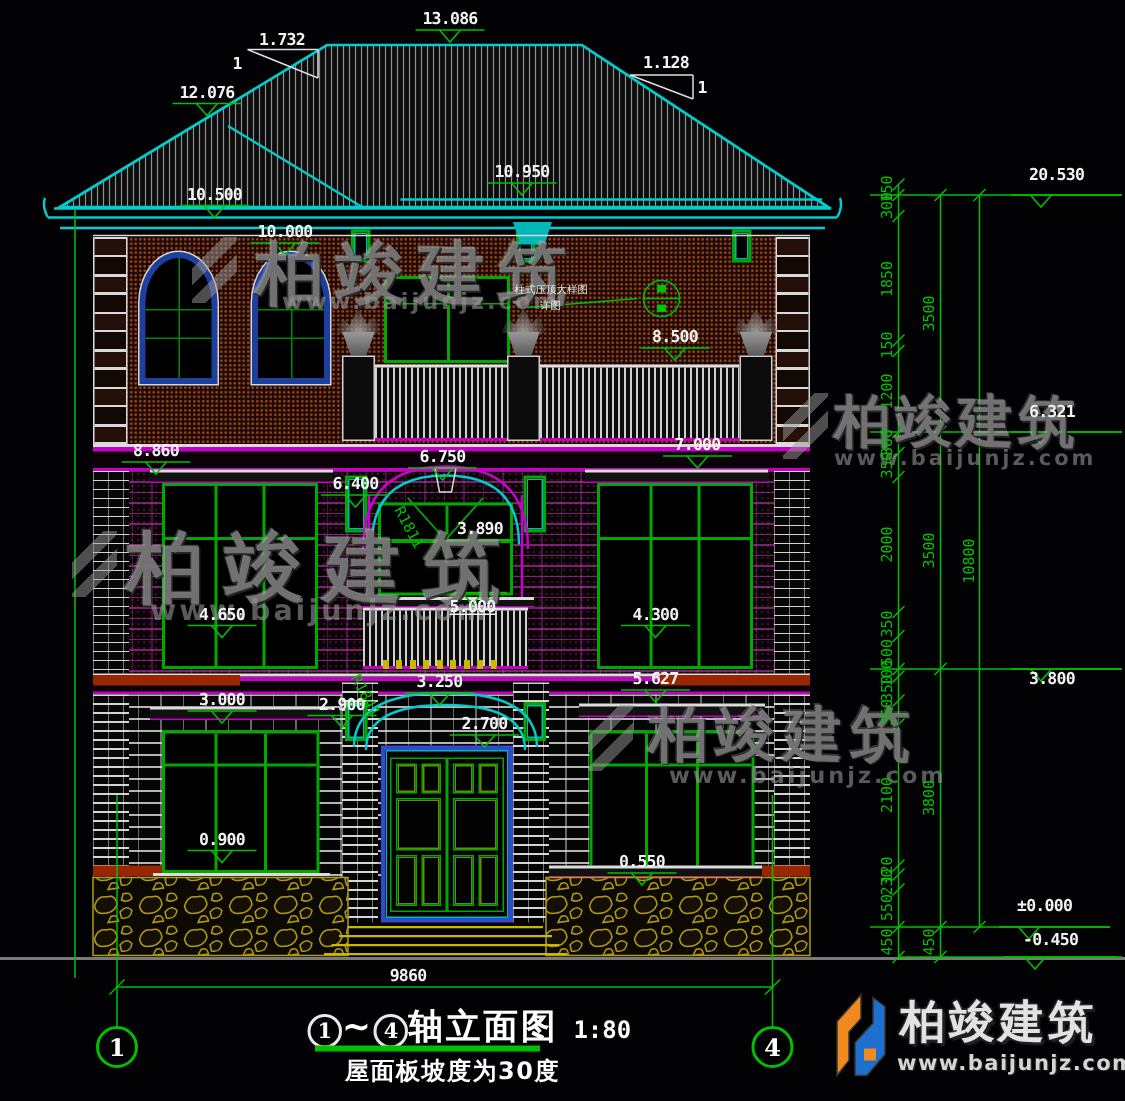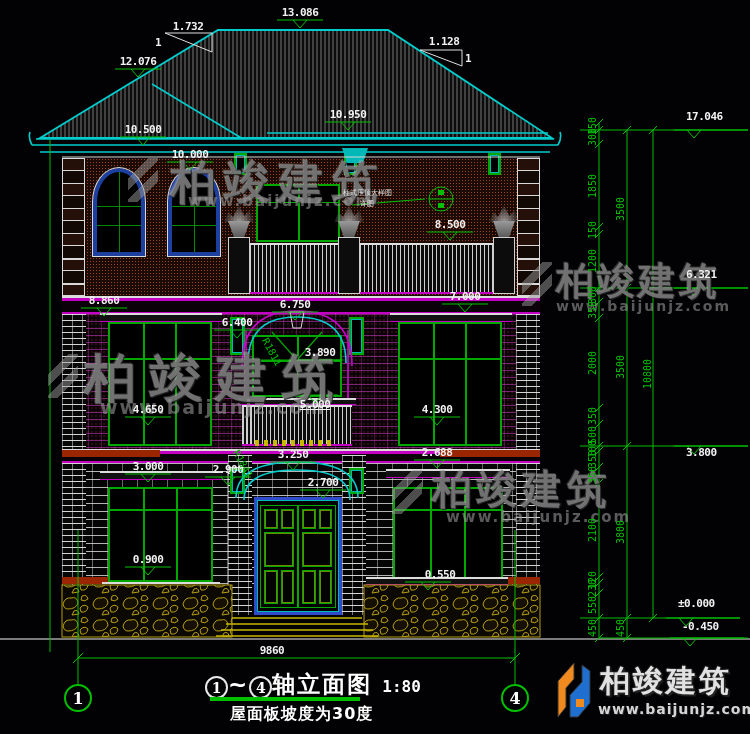--- a/index.html
+++ b/index.html
@@ -388,24 +388,24 @@
       <span class="lab" style="left: 465px; top: 290px;">7.000</span>
       <span class="lab" style="left: 237px; top: 316px;">6.400</span>
       <span class="lab" style="left: 320px; top: 346px;">3.890</span>
       <span class="lab" style="left: 315px; top: 398px; text-decoration: underline;">5.000</span>
       <span class="lab" style="left: 148px; top: 403px;">4.650</span>
       <span class="lab" style="left: 437px; top: 403px;">4.300</span>
       <span class="lab" style="left: 148px; top: 460px;">3.000</span>
       <span class="lab" style="left: 228px; top: 463px;">2.900</span>
       <span class="lab" style="left: 293px; top: 448px;">3.250</span>
       <span class="lab" style="left: 323px; top: 476px;">2.700</span>
-      <span class="lab" style="left: 437px; top: 446px;">2.688</span>
+      <span class="lab" style="left: 437px; top: 446px;">5.627</span>
       <span class="lab" style="left: 148px; top: 553px;">0.900</span>
-      <span class="lab" style="left: 428px; top: 568px; margin-left: 12px;">0.550</span>
-      <span class="lab" style="left: 686px; top: 110px; transform: none;">17.046</span>
+      <span class="lab" style="left: 428px; top: 568px;">0.550</span>
+      <span class="lab" style="left: 686px; top: 110px; transform: none;">20.530</span>
       <span class="lab" style="left: 686px; top: 268px; transform: none;">6.321</span>
       <span class="lab" style="left: 686px; top: 426px; transform: none; margin-top: 20px;">3.800</span>
       <span class="lab" style="left: 678px; top: 597px; transform: none;">±0.000</span>
       <span class="lab" style="left: 682px; top: 620px; transform: none;">-0.450</span>
       <span class="dimtxt rot90" style="left: 592px; top: 126px;">150</span>
       <span class="dimtxt rot90" style="left: 592px; top: 137px;">300</span>
       <span class="dimtxt rot90" style="left: 592px; top: 186px;">1850</span>
       <span class="dimtxt rot90" style="left: 592px; top: 230px;">150</span>
       <span class="dimtxt rot90" style="left: 592px; top: 261px;">1200</span>
       <span class="dimtxt rot90" style="left: 592px; top: 295px;">300</span>

